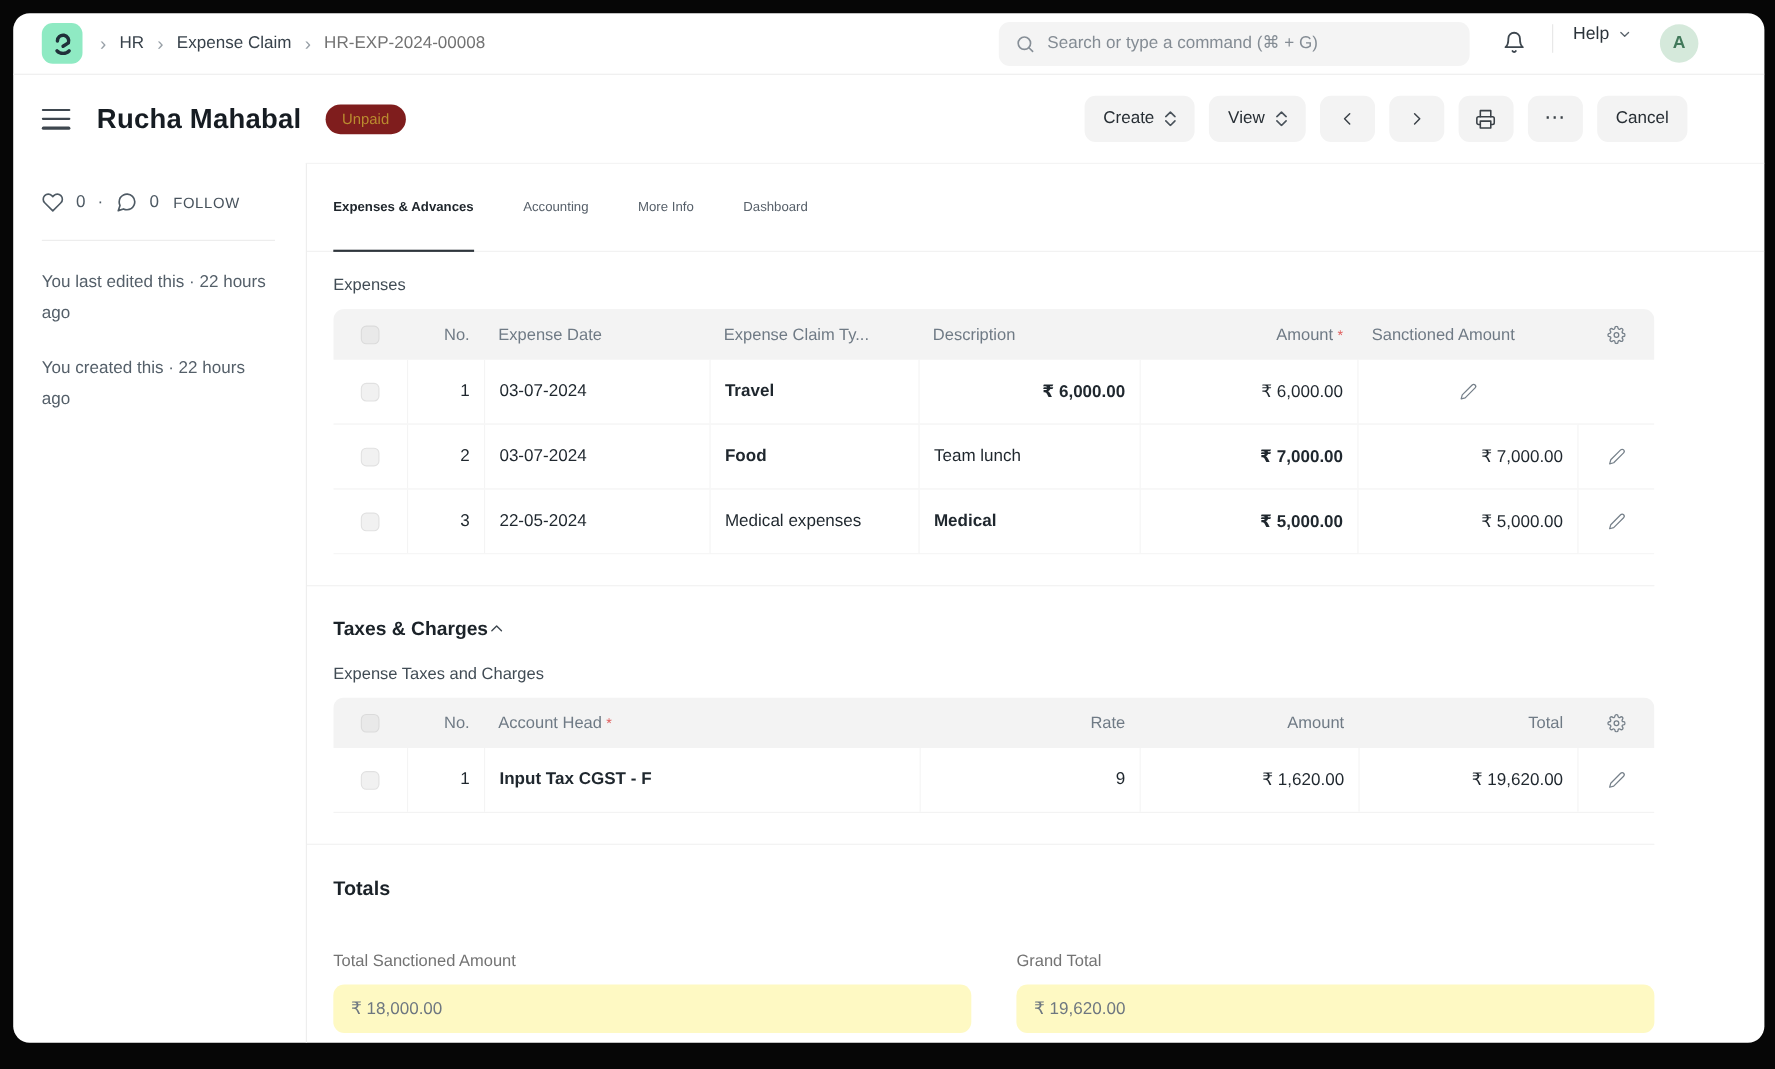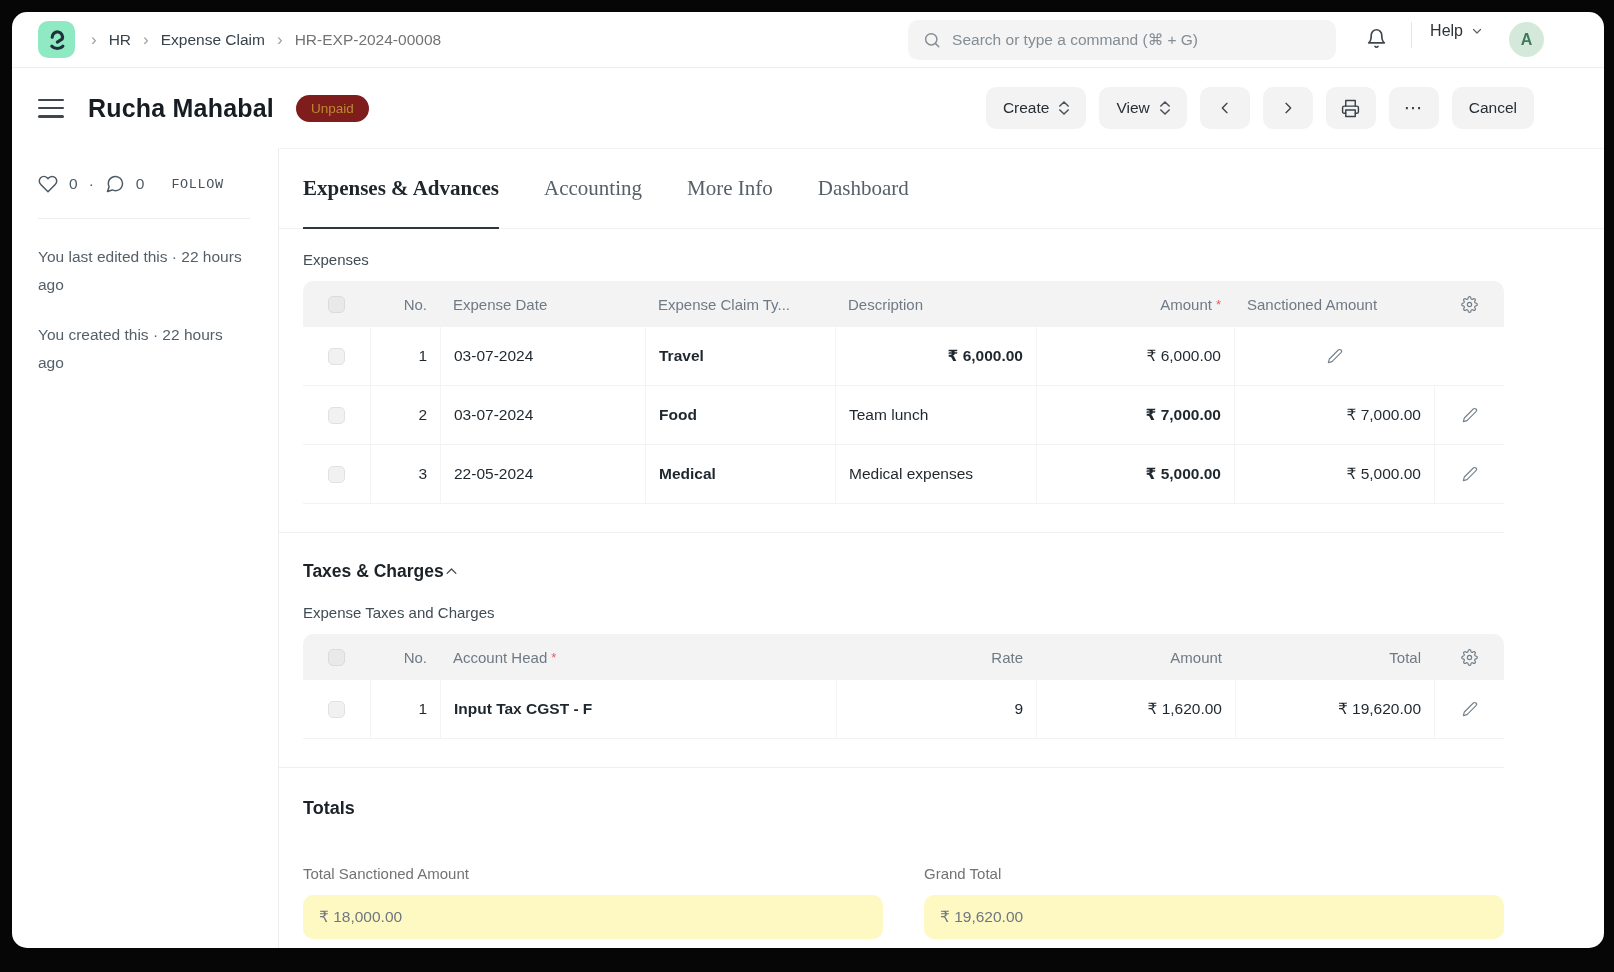--- a/index.html
+++ b/index.html
@@ -55,33 +55,33 @@
   .btn.icon-btn { width: 50px; padding: 0; }
   .selector-icon { display: flex; flex-direction: column; gap: 2px; color: #4A535B; }
   .ellipsis { font-size: 19px; letter-spacing: 1px; color: #3A4147; line-height: 10px; }
 
   
   .body-row { flex: 1; min-height: 0; display: flex; }
   .sidebar { flex: none; width: 266px; padding: 26px 28px 0 26px; }
   .social { display: flex; align-items: center; gap: 11px; color: #4E5A64; font-size: 15.5px; }
   .social .icon { color: #4E5A64; }
   .follow-btn { background: none; border: none; font-size: 13.5px; letter-spacing: 0.6px;
-                color: #47525C; cursor: pointer; margin-left: 16px;
-                font-family: Liberation Mono, monospace; }
+                color: #47525C; cursor: pointer; margin-left: 2px;
+                font-family: Liberation Sans, sans-serif; }
   .side-divider { border: none; border-top: 1px solid #ECECEC; margin: 24px 0 24px 0; }
   .side-note { color: #545F69; font-size: 15.5px; line-height: 1.8; margin-bottom: 22px; }
 
   .main { flex: 1; border-left: 1px solid #EDEDED; border-top: 1px solid #F3F3F3;
           min-width: 0; overflow: hidden; }
   .tabs { display: flex; gap: 45px; height: 80px; padding: 0 24px;
           border-bottom: 1px solid #F1F1F1; }
-  .tab { display: flex; align-items: center; font-size: 21px; color: #57606A;
+  .tab { display: flex; align-items: center; font-size: 12px; color: #57606A;
          background: none; border: none; border-bottom: 2px solid transparent;
          margin-bottom: -1px; cursor: pointer; padding: 0;
-         font-family: Liberation Serif, serif; }
+         font-family: Liberation Sans, sans-serif; }
   .tab.active { color: #1E252B; font-weight: 700; border-bottom-color: #2F363C; }
 
   .content { padding: 0 0 0 24px; }
   .inner { width: 1201px; }
   .table-label { margin-top: 22px; font-size: 15px; color: #414C55; }
 
   
   .grid-table { margin-top: 13px; border-radius: 10px 10px 0 0; overflow: hidden; }
   .g-head, .g-row { display: grid; align-items: stretch; }
   .exp .g-head, .exp .g-row {
@@ -332,22 +332,22 @@
                 </button>
               </div>
             </div>
 
             <div class="g-row">
               <div class="cell center">
                   <span class="checkbox"></span>
                 </div>
               <div class="cell right">3</div>
               <div class="cell">22-05-2024</div>
+              <div class="cell">Medical expenses</div>
               <div class="cell bold">Medical</div>
-              <div class="cell">Medical expenses</div>
               <div class="cell right bold">₹ 5,000.00</div>
               <div class="cell right">₹ 5,000.00</div>
               <div class="cell center">
                 <button class="tool-btn">
                   <span class="icon">
                     <svg width="16" height="16" viewBox="0 0 24 24" fill="none" stroke="currentColor" stroke-width="1.7" stroke-linecap="round" stroke-linejoin="round">
                         <path d="M17 3a2.828 2.828 0 1 1 4 4L7.5 20.5 2 22l1.5-5.5L17 3z"></path>
                       </svg>
                   </span>
                 </button>

